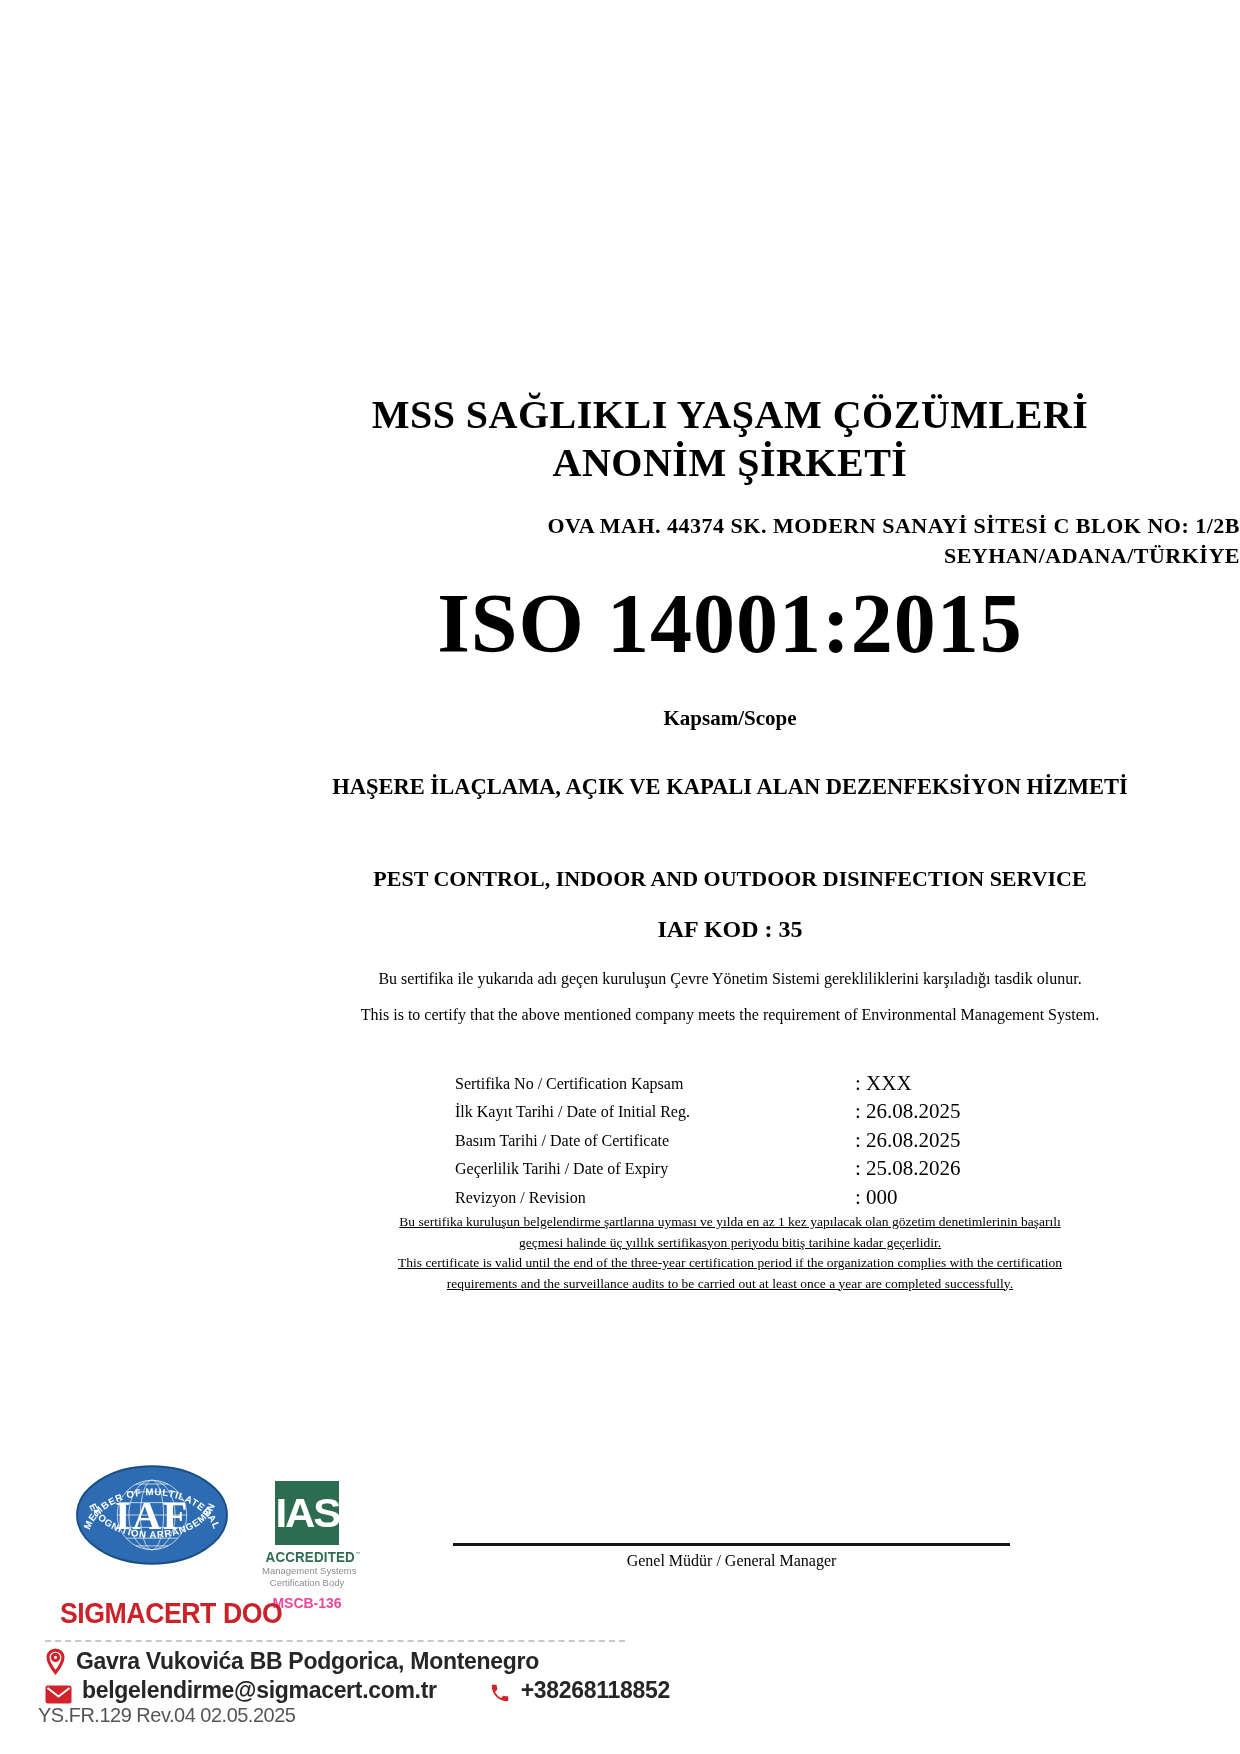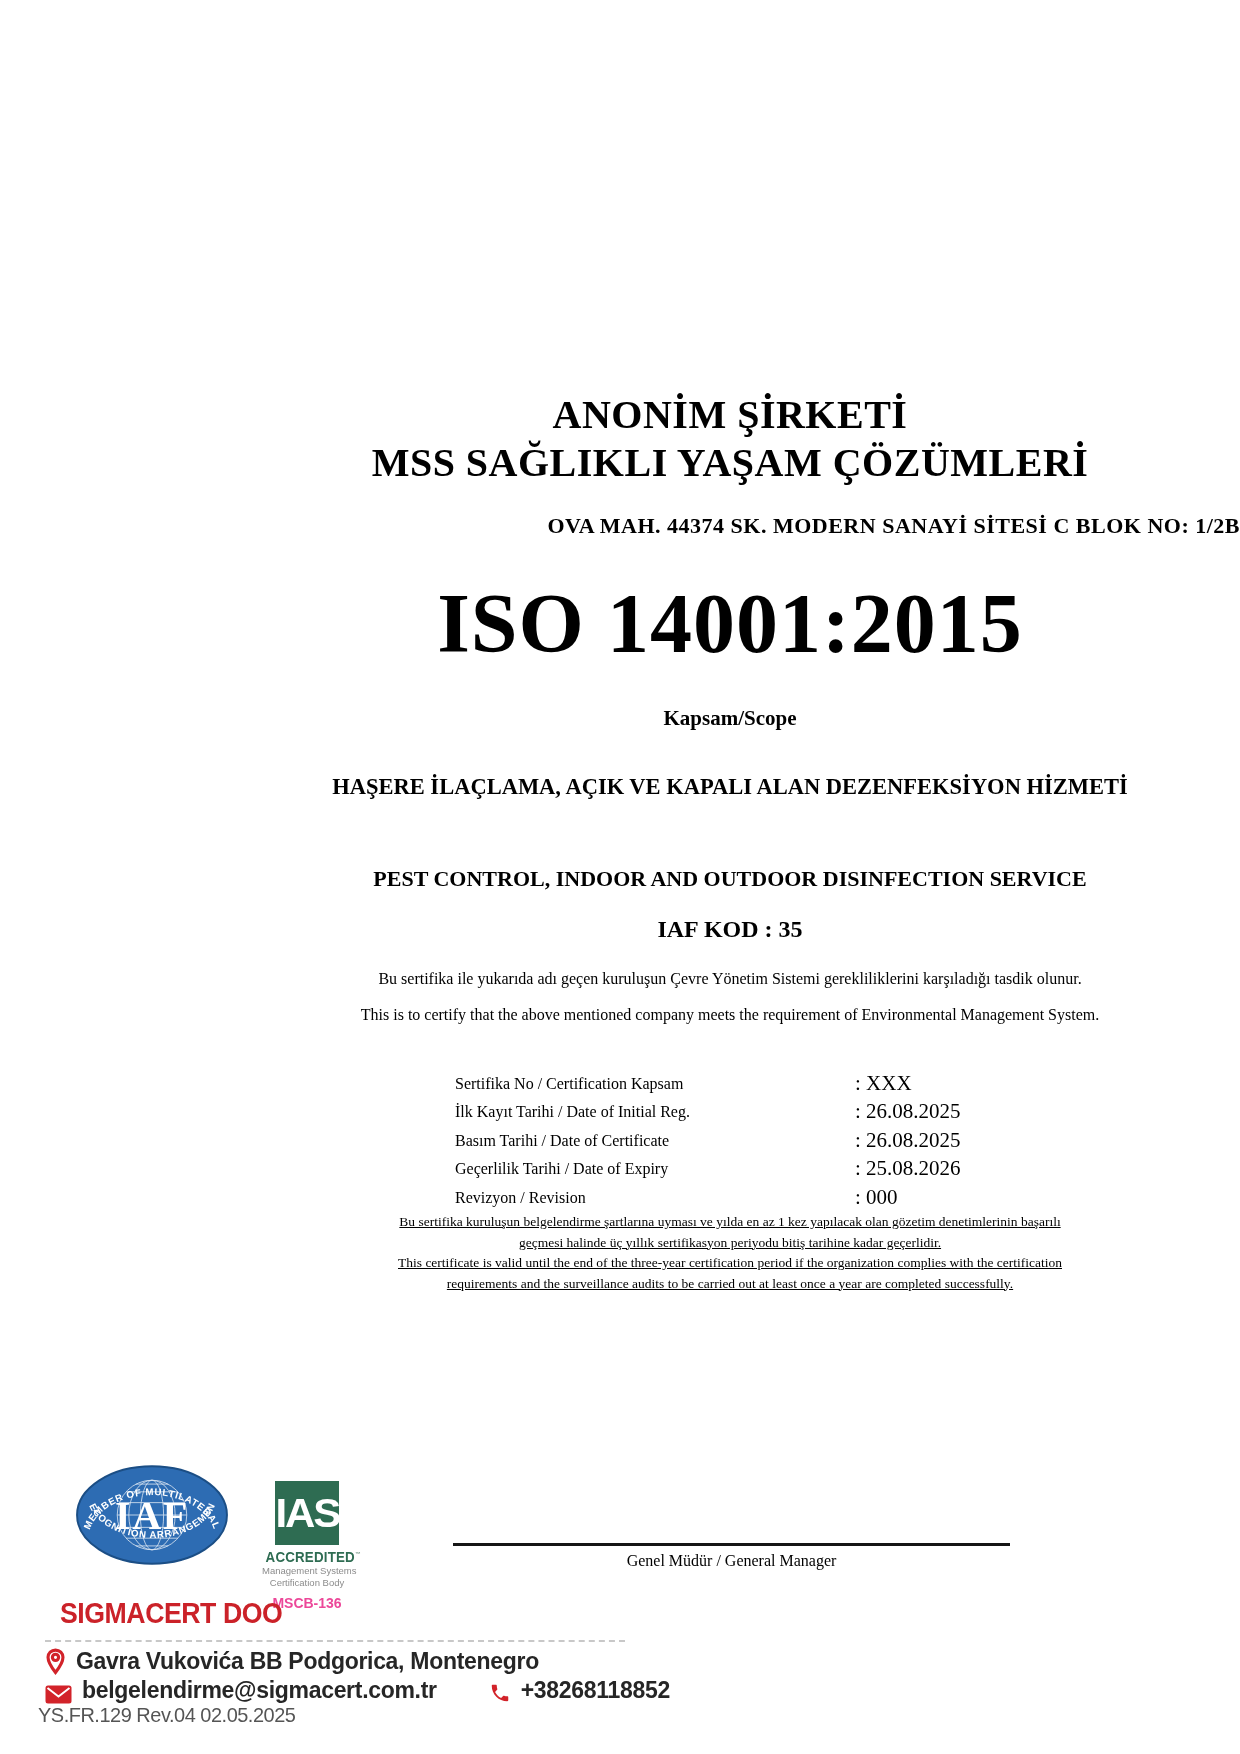--- a/index.html
+++ b/index.html
@@ -67,26 +67,27 @@
   .docref{left:38px;top:1703px;font-family:"Liberation Sans", sans-serif;
           font-size:21px;color:#555;letter-spacing:-.5px;transform:scaleX(.95);
           transform-origin:left;white-space:nowrap;}
 </style>
 </head>
 <body>
 
 <div class="page">
 
   <div class="abs company-title">
+    <div>MSS SAĞLIKLI YAŞAM ÇÖZÜMLERİ</div>
     <div>ANONİM ŞİRKETİ</div>
-    <div>MSS SAĞLIKLI YAŞAM ÇÖZÜMLERİ</div>
   </div>
 
   <div class="abs address">
     <div>OVA MAH. 44374 SK. MODERN SANAYİ SİTESİ C BLOK NO: 1/2B</div>
+    <div>SEYHAN/ADANA/TÜRKİYE</div>
   </div>
 
   <div class="abs standard">ISO 14001:2015</div>
 
   <div class="abs scope-heading">Kapsam/Scope</div>
   <div class="abs scope-tr">HAŞERE İLAÇLAMA, AÇIK VE KAPALI ALAN DEZENFEKSİYON HİZMETİ</div>
   <div class="abs scope-en">PEST CONTROL, INDOOR AND OUTDOOR DISINFECTION SERVICE</div>
   <div class="abs iaf-kod">IAF KOD : 35</div>
 
   <div class="abs stmt-tr">Bu sertifika ile yukarıda adı geçen kuruluşun Çevre Yönetim Sistemi gerekliliklerini karşıladığı tasdik olunur.</div>

